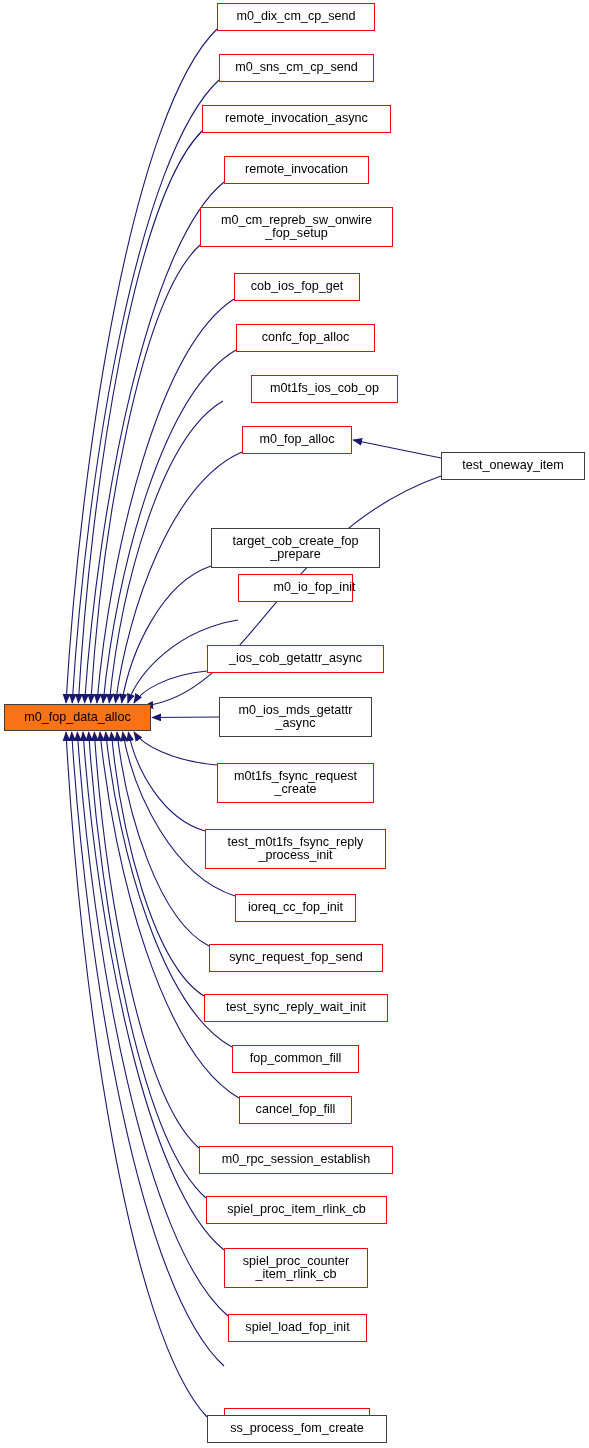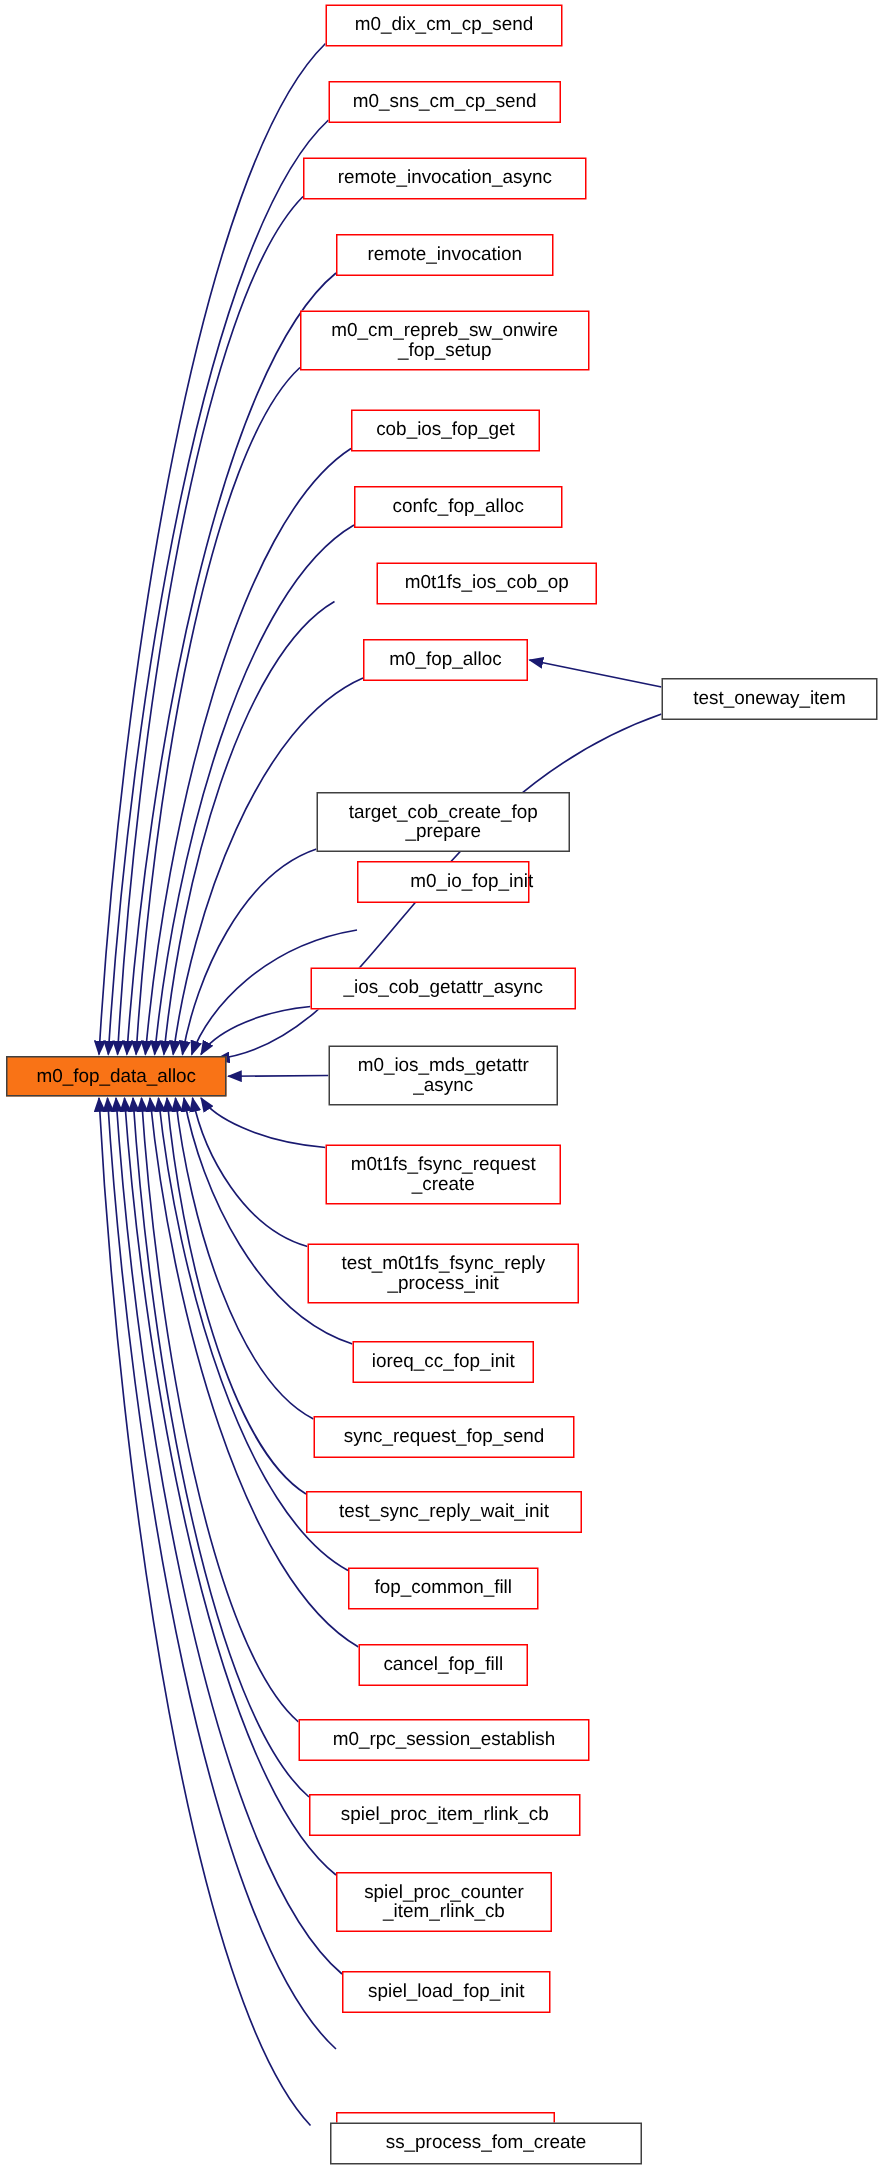--- a/index.html
+++ b/index.html
@@ -113,17 +113,17 @@
       <div class="node" style="left: 209px; top: 944px; width: 174px; height: 28px;">sync_request_fop_send</div>
       <div class="node" style="left: 204px; top: 994px; width: 184px; height: 28px;">test_sync_reply_wait_init</div>
       <div class="node" style="left: 232px; top: 1045px; width: 127px; height: 28px;">fop_common_fill</div>
       <div class="node" style="left: 239px; top: 1096px; width: 113px; height: 28px;">cancel_fop_fill</div>
       <div class="node" style="left: 199px; top: 1146px; width: 194px; height: 28px;">m0_rpc_session_establish</div>
       <div class="node" style="left: 206px; top: 1196px; width: 181px; height: 28px;">spiel_proc_item_rlink_cb</div>
       <div class="node" style="left: 224px; top: 1248px; width: 144px; height: 40px;">spiel_proc_counter
 _item_rlink_cb</div>
       <div class="node" style="left: 228px; top: 1314px; width: 139px; height: 28px; text-align: right;">spiel_load_fop_init</div>
       <div class="node" style="left: 224px; top: 1364px; width: 146px; height: 28px; margin-top: 44px;">spiel_flip_fop_send</div>
-      <div class="node black" style="left: 220px; top: 1415px; width: 208px; height: 28px;">ss_process_fom_create</div>
+      <div class="node black" style="left: 207px; top: 1415px; width: 180px; height: 28px;">ss_process_fom_create</div>
       <div class="node black" style="left: 441px; top: 452px; width: 144px; height: 28px;">test_oneway_item</div>
     </div>
 
 </div>
 
 </body></html>

